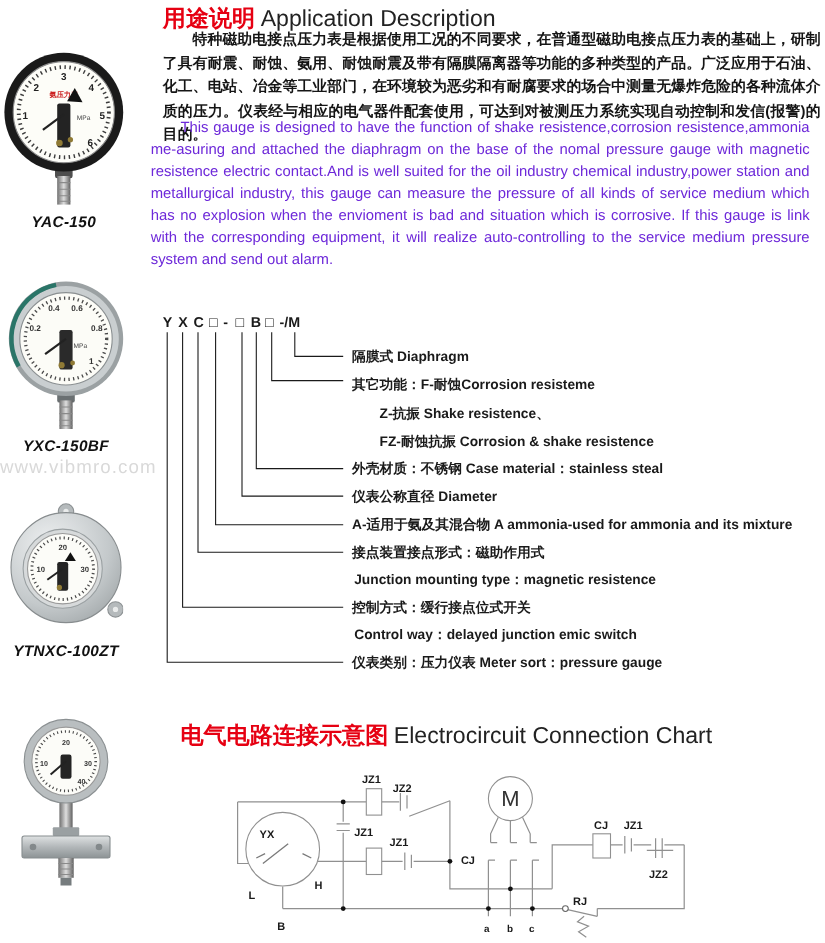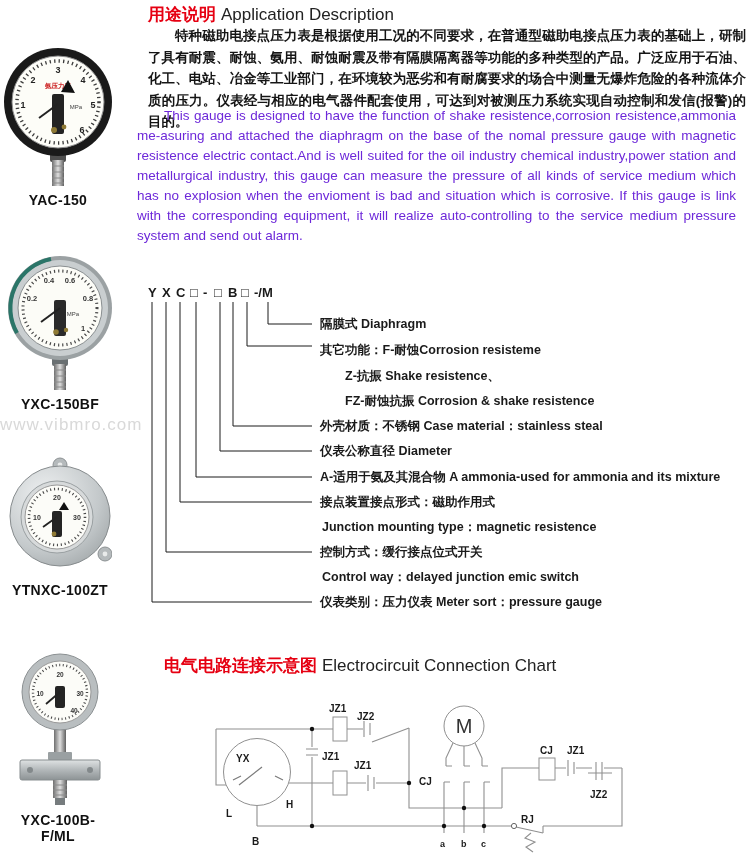--- a/index.html
+++ b/index.html
@@ -1,21 +1,21 @@
 <!DOCTYPE html>
 <html><head>
 <meta charset="utf-8">
 <style>
   html,body{margin:0;padding:0;background:#ffffff;}
   .page{position:relative;width:750px;height:857px;background:#fff;overflow:hidden;
         font-family:"Liberation Sans","DejaVu Sans",sans-serif;color:#1a1a1a;}
   .watermark{position:absolute;left:0px;top:415px;font-size:17px;color:#d9d9d9;letter-spacing:1px;}
   figure{position:absolute;margin:0;padding:0;text-align:center;}
-  figcaption{font-size:14px;font-weight:bold;color:#111;letter-spacing:.3px;}
-  .sec-title{position:absolute;font-size:17px;white-space:nowrap;}
+  figcaption{font-size:14px;font-weight:bold;color:#111;letter-spacing:.3px;font-style:italic;}
+  .sec-title{position:absolute;font-size:21px;white-space:nowrap;}
   .sec-title .cn{color:#e60012;font-weight:bold;}
   .sec-title .en{color:#222;font-weight:400;margin-left:5px;}
   .cn-para{position:absolute;left:148px;top:25px;width:598px;margin:0;
            font-size:13.5px;line-height:21.5px;font-weight:600;text-align:justify;text-indent:27px;color:#151515;}
   .en-para{position:absolute;left:137px;top:106px;width:599px;margin:0;
            font-size:13.5px;line-height:20px;font-weight:400;text-align:justify;text-indent:27px;color:#6d28d9;}
   svg text{font-family:"Liberation Sans","DejaVu Sans",sans-serif;}
   .dial-num{font-size:9px;font-weight:bold;fill:#222;text-anchor:middle;}
   .dial-num2{font-size:7.5px;font-weight:bold;fill:#333;text-anchor:middle;}
   .dial-num3{font-size:7px;font-weight:bold;fill:#333;text-anchor:middle;}
@@ -153,21 +153,20 @@
       <circle cx="22" cy="118" r="3" fill="#83898b"></circle>
       <circle cx="82" cy="118" r="3" fill="#83898b"></circle>
       <rect x="45" y="128" width="14" height="18" fill="url(#stemA)"></rect>
       <g stroke="#8a8a8a" stroke-width="1">
         <line x1="45" y1="133" x2="59" y2="133"></line>
           <line x1="45" y1="138" x2="59" y2="138"></line>
           <line x1="45" y1="143" x2="59" y2="143"></line>
       </g>
       <rect x="47" y="146" width="10" height="7" fill="#767c7e"></rect>
     </svg>
-    <figcaption>YXC-100B-F/ML</figcaption>
   </figure>
 
   <div class="sec-title" style="left:148px;top:3px">
     <span class="cn">用途说明</span><span class="en">Application Description</span>
   </div>
   <p class="cn-para">特种磁助电接点压力表是根据使用工况的不同要求，在普通型磁助电接点压力表的基础上，研制了具有耐震、耐蚀、氨用、耐蚀耐震及带有隔膜隔离器等功能的多种类型的产品。广泛应用于石油、化工、电站、冶金等工业部门，在环境较为恶劣和有耐腐要求的场合中测量无爆炸危险的各种流体介质的压力。仪表经与相应的电气器件配套使用，可达到对被测压力系统实现自动控制和发信(报警)的目的。</p>
   <p class="en-para">This gauge is designed to have the function of shake resistence,corrosion resistence,ammonia me-asuring and attached the diaphragm on the base of the nomal pressure gauge with magnetic resistence electric contact.And is well suited for the oil industry chemical industry,power station and metallurgical industry, this gauge can measure the pressure of all kinds of service medium which has no explosion when the envioment is bad and situation which is corrosive. If this gauge is link with the corresponding equipment, it will realize auto-controlling to the service medium pressure system and send out alarm.</p>
 
 
   <svg style="position:absolute;left:140px;top:282px" width="610" height="336" viewBox="0 0 610 336">

